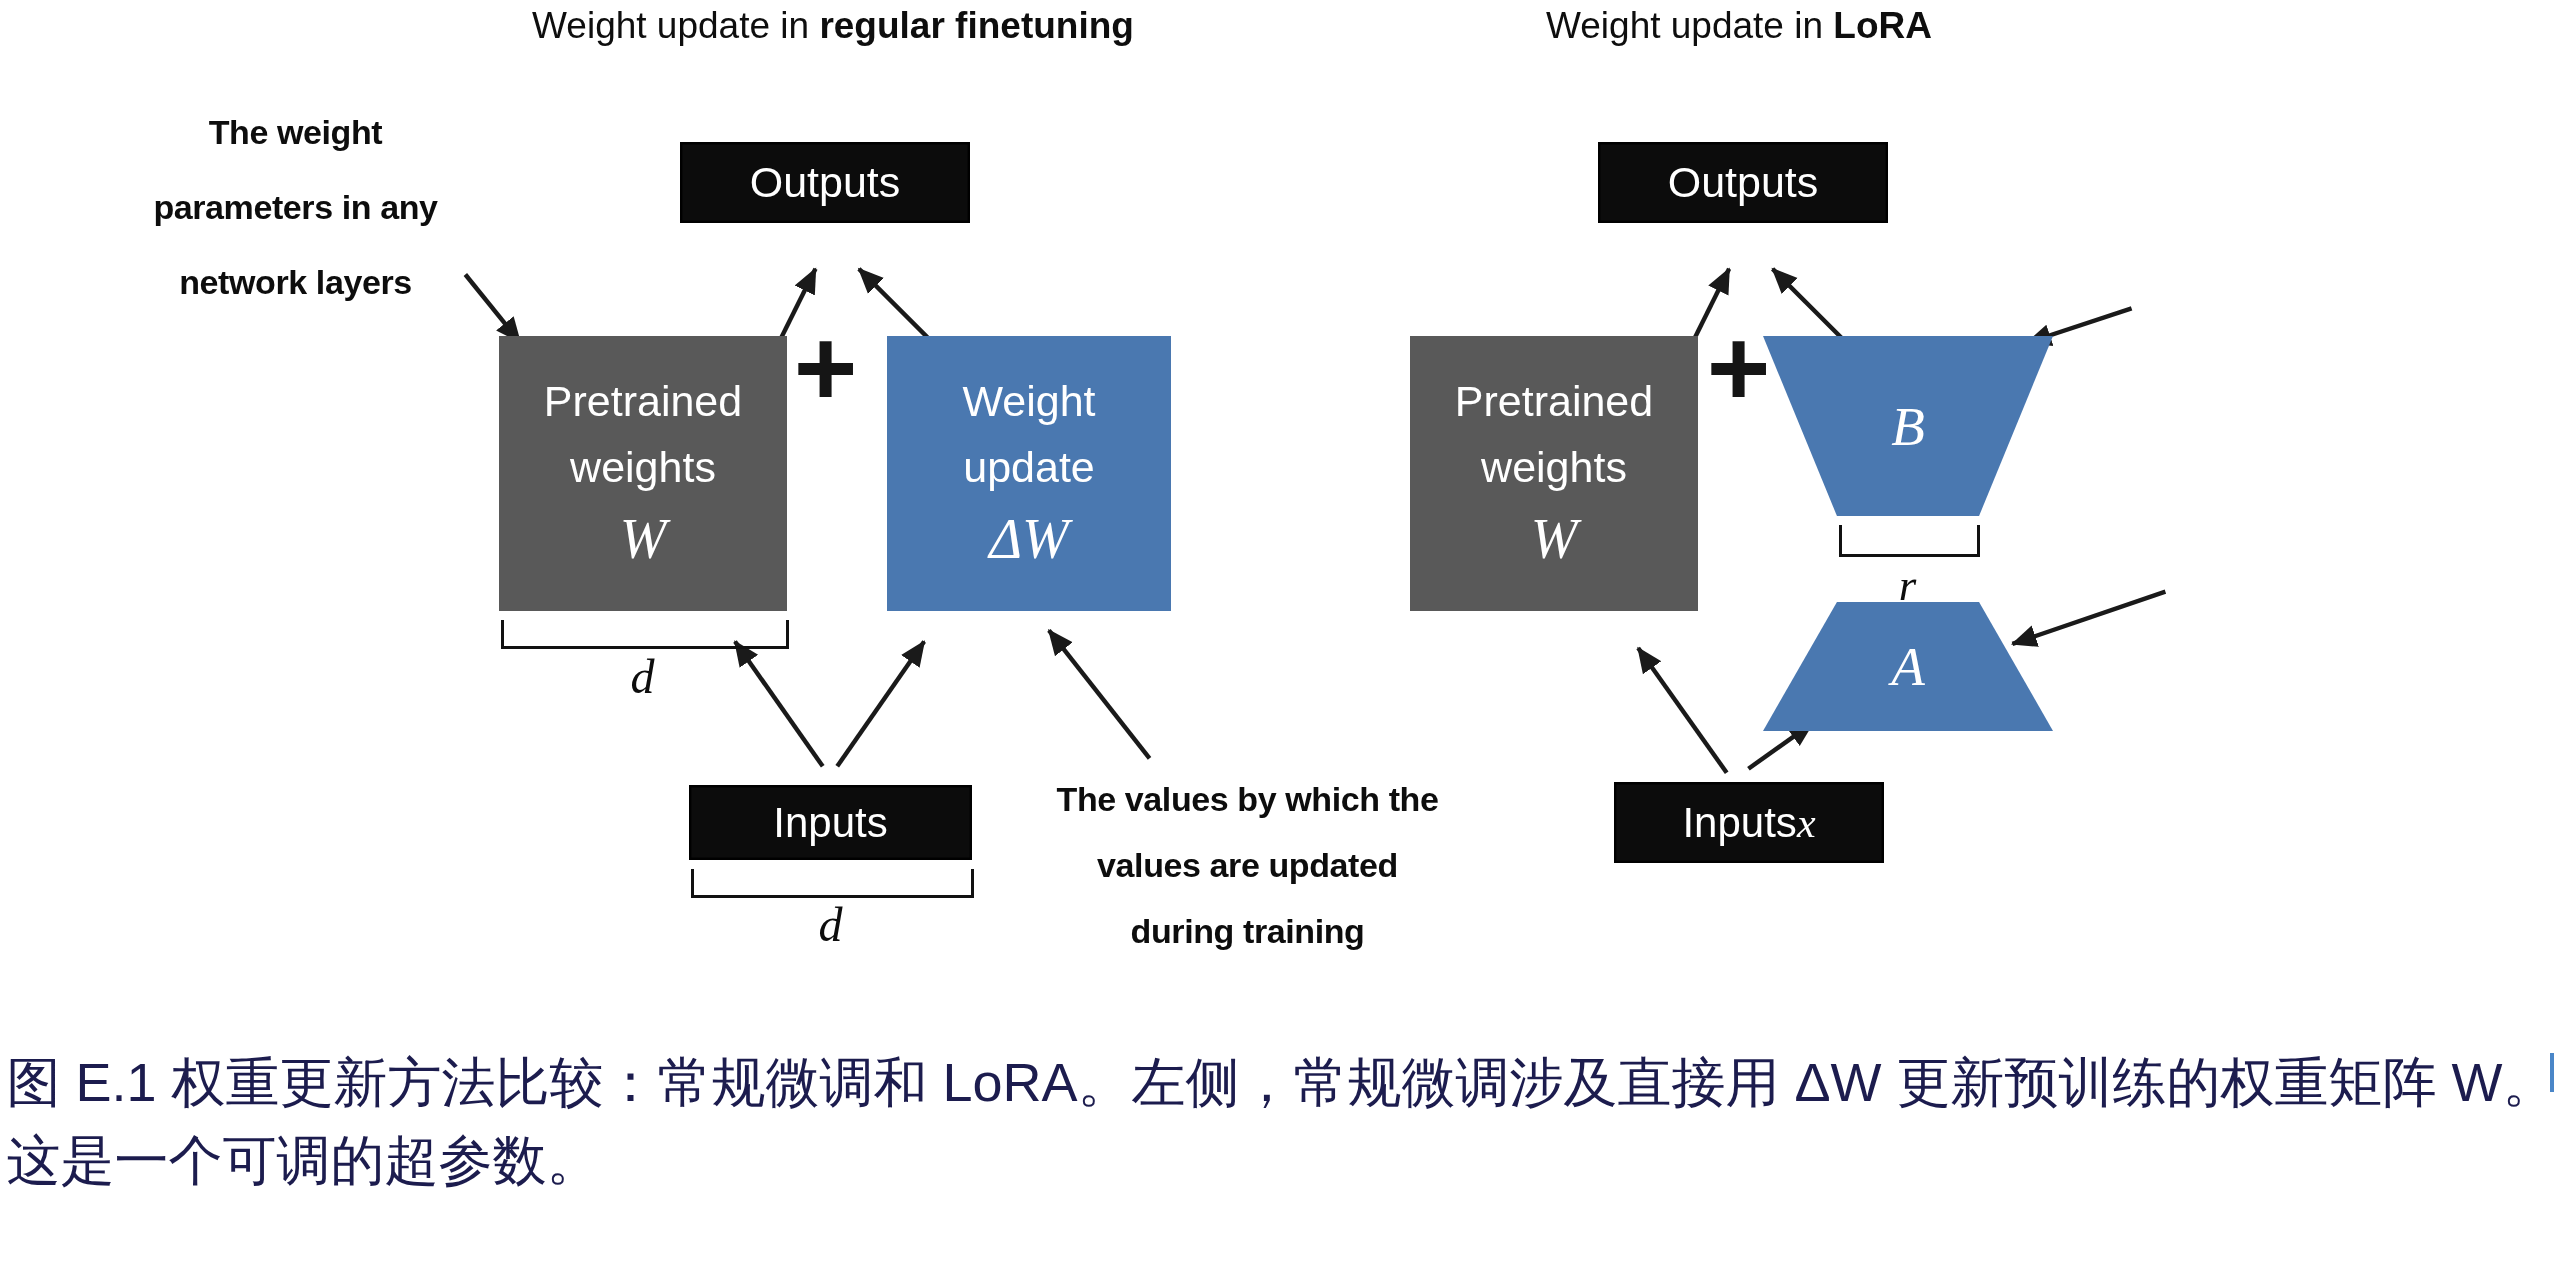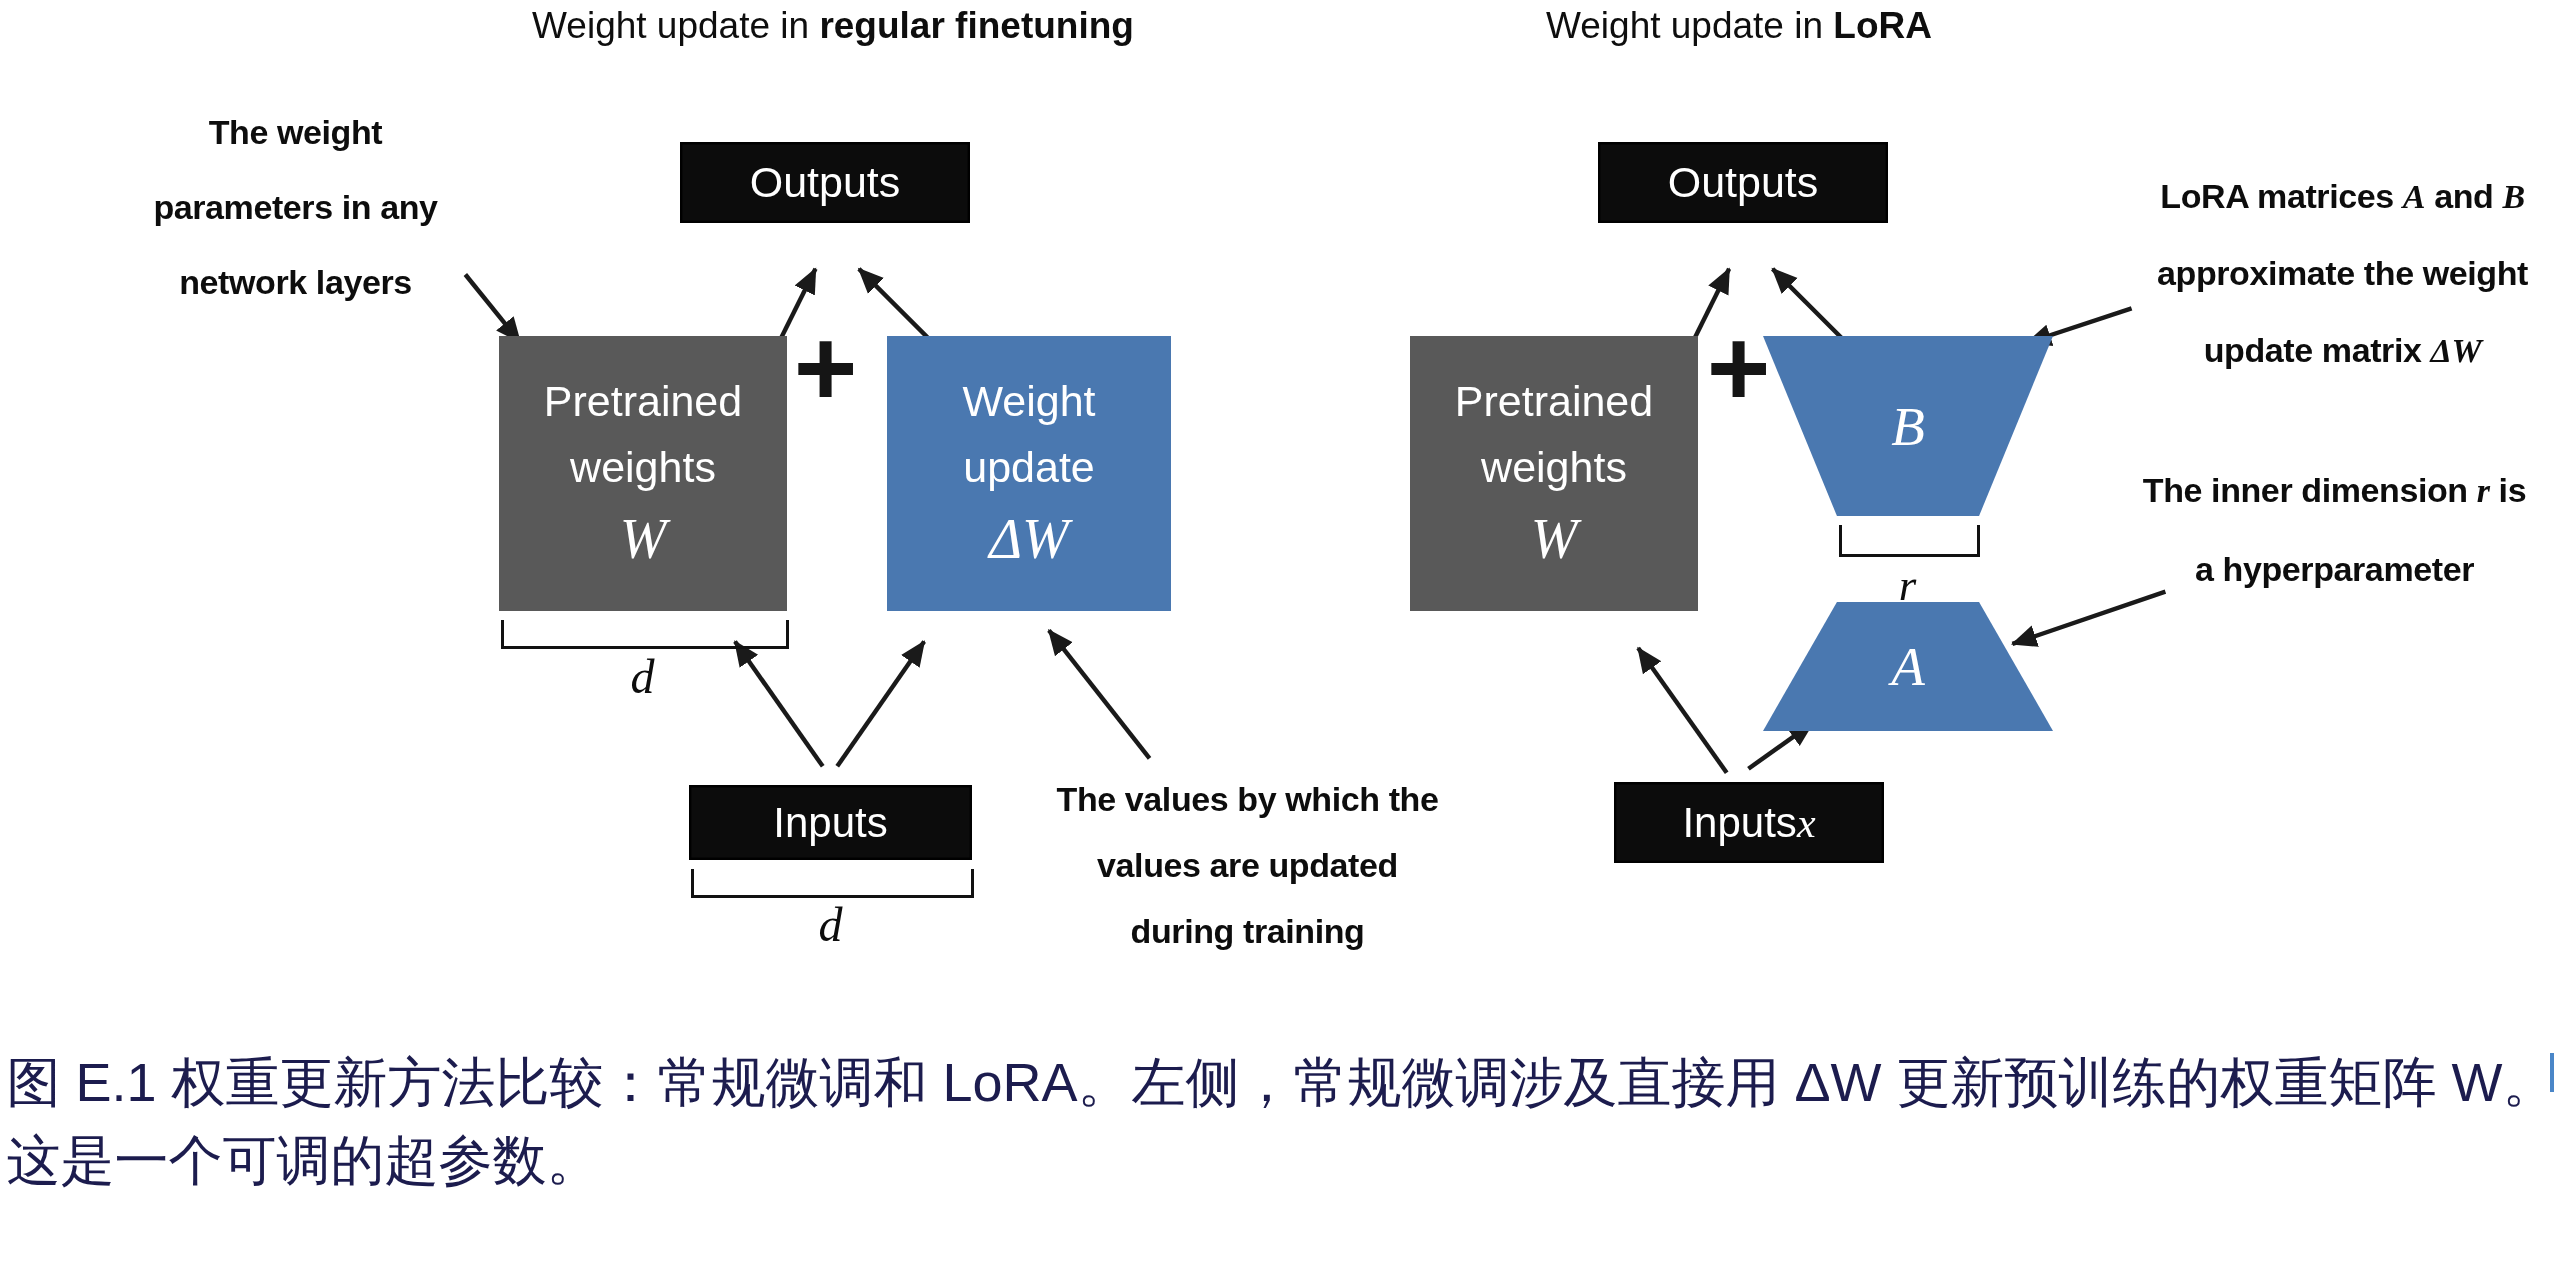--- a/index.html
+++ b/index.html
@@ -144,36 +144,21 @@
 
   <div class="abs trap trap-a" style="left:1763px;top:602px;width:290px;height:129px;">
     <span class="sym">A</span>
   </div>
 
   <div class="abs blackbox" style="left:1614px;top:782px;width:270px;height:81px;font-size:42px;">
     <span>Inputs </span>
     <span class="mathit">x</span>
   </div>
 
-  <div class="abs annot mid" style="left:2125px;top:158px;width:435px;">
-    <div>
-      <span>LoRA matrices </span><span class="mathit">A</span><span> and </span><span class="mathit">B</span>
-    </div>
-    <div>approximate the weight</div>
-    <div>
-      <span>update matrix </span><span class="mathit">ΔW</span>
-    </div>
-  </div>
 
-  <div class="abs annot mid" style="left:2105px;top:451px;width:459px;line-height:79px;">
-    <div>
-      <span>The inner dimension </span><span class="mathit">r</span><span> is</span>
-    </div>
-    <div>a hyperparameter</div>
-  </div>
 
   <div class="abs caption" style="left:6.4px;top:1043px;width:2568px;">
     <div>图 E.1 权重更新方法比较：常规微调和 LoRA。左侧，常规微调涉及直接用 ΔW 更新预训练的权重矩阵 W。</div>
     <div>这是一个可调的超参数。</div>
   </div>
   <div class="abs cursor" style="left:2550px;top:1053px;width:4px;height:39px;"></div>
 
 </div>
 
 

